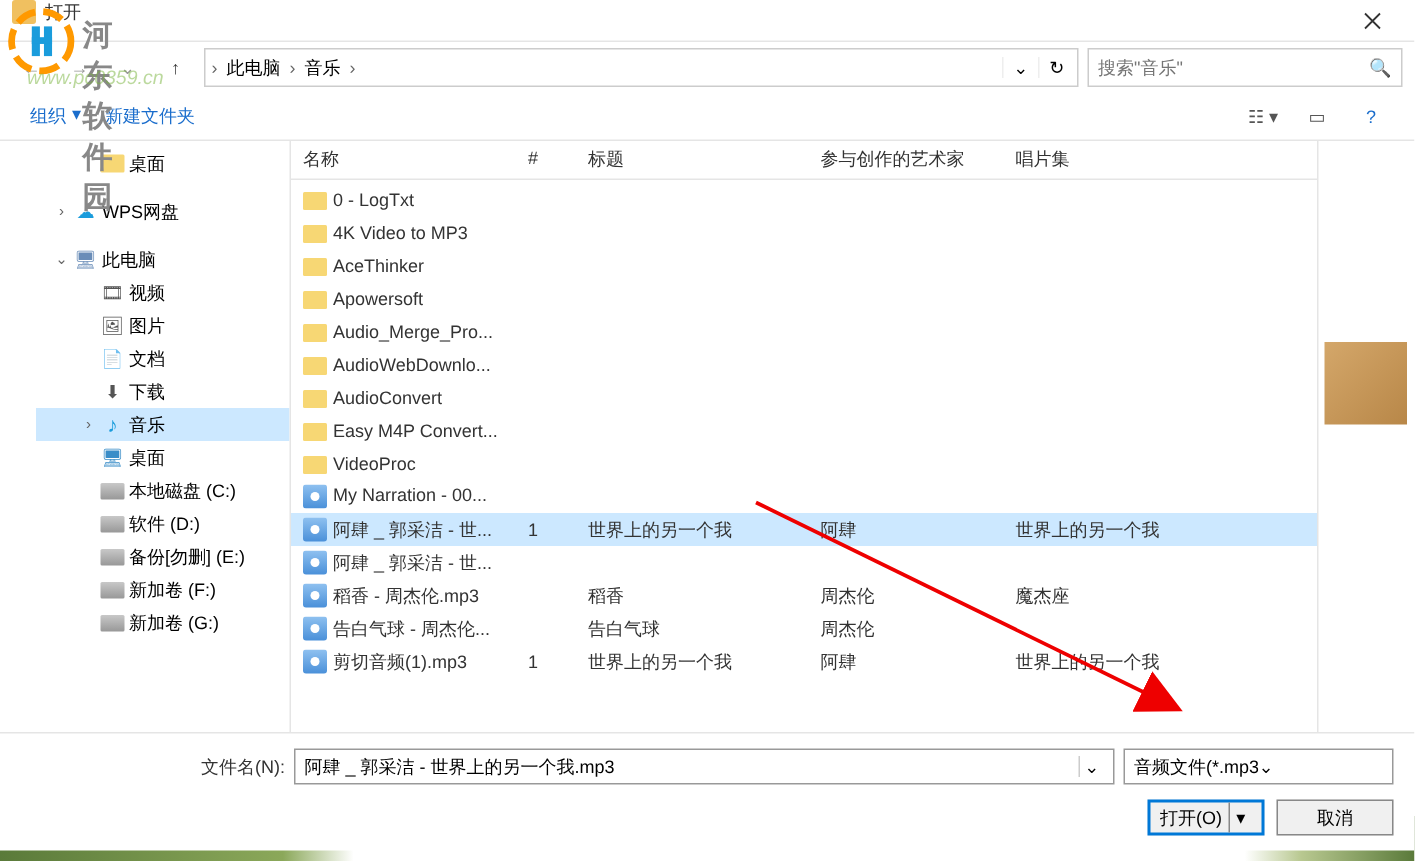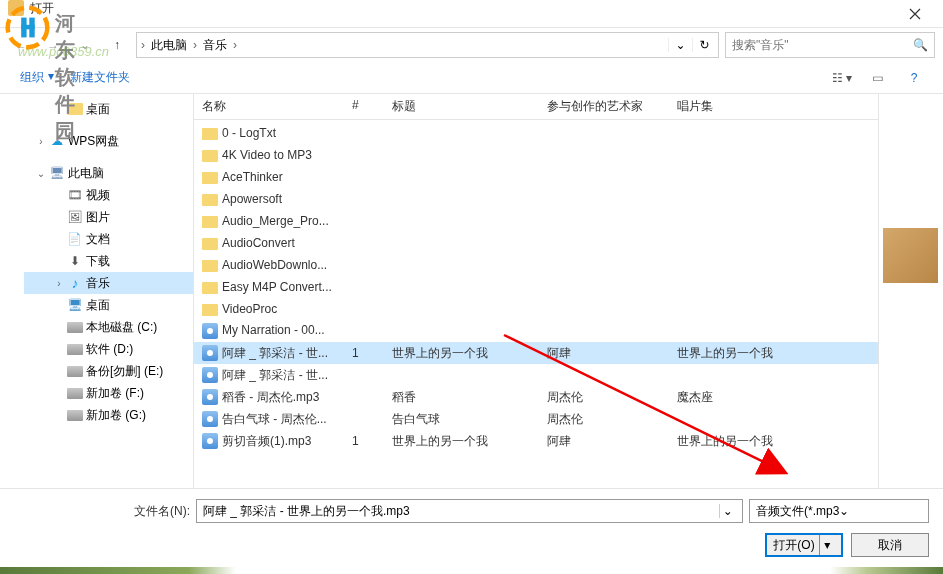--- a/index.html
+++ b/index.html
@@ -300,30 +300,30 @@
               <div class="folder-ico"></div>
             </span>Audio_Merge_Pro...</div>
     <div class="fl-cell" style="width:40px"></div>
     <div class="fl-cell" style="width:155px"></div>
     <div class="fl-cell" style="width:130px"></div>
     <div class="fl-cell" style="width:180px"></div>
         </div>
         <div class="fl-row">
     <div class="fl-cell" style="width:150px"><span class="row-ico">
               <div class="folder-ico"></div>
+            </span>AudioWebDownlo...</div>
+    <div class="fl-cell" style="width:40px"></div>
+    <div class="fl-cell" style="width:155px"></div>
+    <div class="fl-cell" style="width:130px"></div>
+    <div class="fl-cell" style="width:180px"></div>
+        </div>
+        <div class="fl-row">
+    <div class="fl-cell" style="width:150px"><span class="row-ico">
+              <div class="folder-ico"></div>
             </span>AudioConvert</div>
-    <div class="fl-cell" style="width:40px"></div>
-    <div class="fl-cell" style="width:155px"></div>
-    <div class="fl-cell" style="width:130px"></div>
-    <div class="fl-cell" style="width:180px"></div>
-        </div>
-        <div class="fl-row">
-    <div class="fl-cell" style="width:150px"><span class="row-ico">
-              <div class="folder-ico"></div>
-            </span>AudioWebDownlo...</div>
     <div class="fl-cell" style="width:40px"></div>
     <div class="fl-cell" style="width:155px"></div>
     <div class="fl-cell" style="width:130px"></div>
     <div class="fl-cell" style="width:180px"></div>
         </div>
         <div class="fl-row">
     <div class="fl-cell" style="width:150px"><span class="row-ico">
               <div class="folder-ico"></div>
             </span>Easy M4P Convert...</div>
     <div class="fl-cell" style="width:40px"></div>

